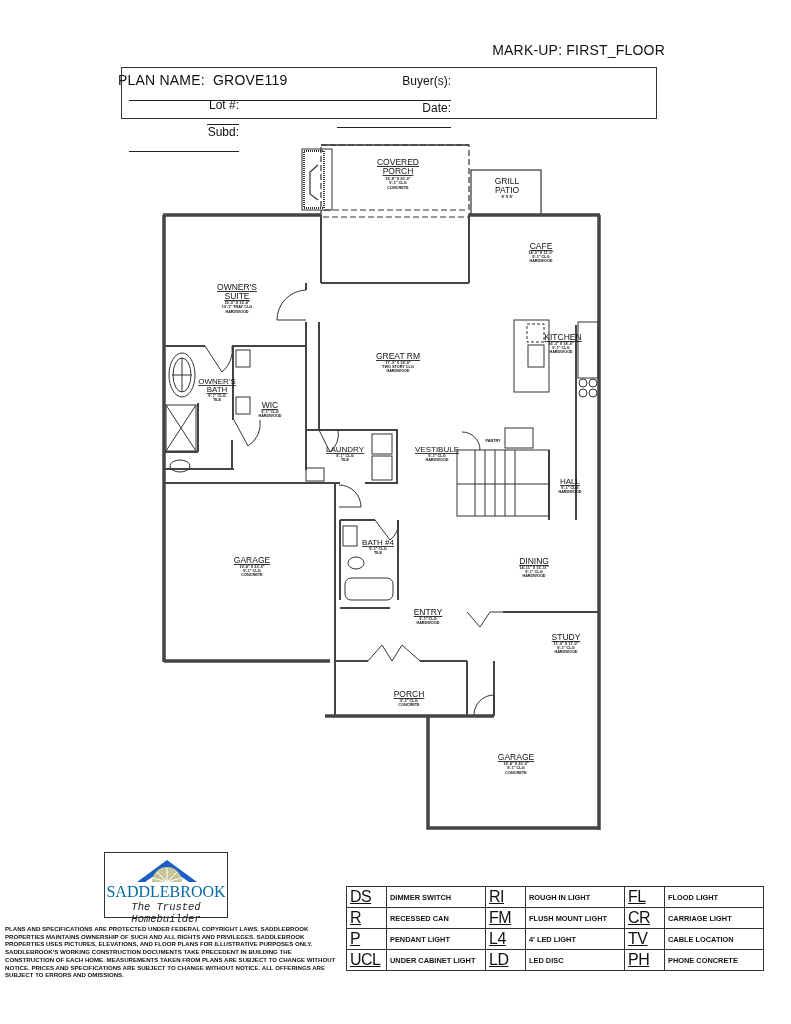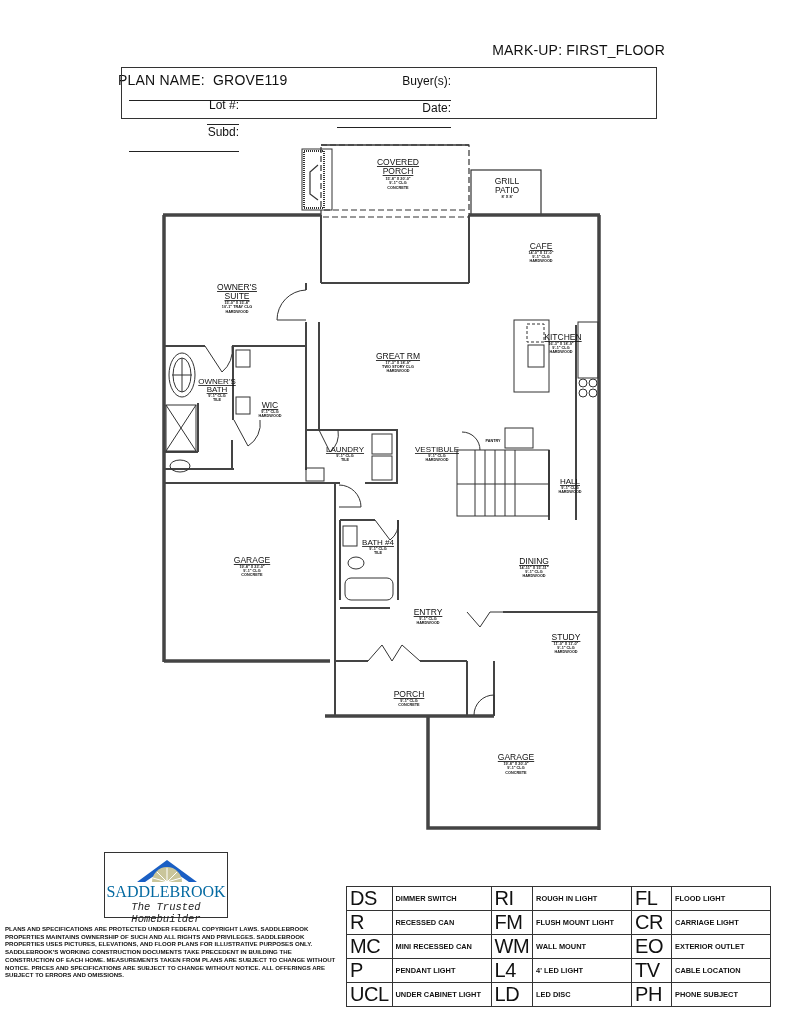--- a/index.html
+++ b/index.html
@@ -10,21 +10,21 @@
   .form-box { position:absolute; left:121px; top:67px; width:536px; height:52px; border:1.5px solid #333; box-sizing:border-box; font-size:12px; }
   .form-row { position:absolute; left:7px; display:flex; align-items:flex-end;flex-direction:column; }
   .uline { display:inline-block; border-bottom:1px solid #222; height:12px; }
   .plan { position:absolute; left:0; top:0; width:791px; height:850px; }
   .logo-box { position:absolute; left:104px; top:852px; width:124px; height:66px; border:1.5px solid #333; box-sizing:border-box; text-align:center; }
   .logo-name { position:absolute; left:0; right:0; top:30px; font-family:"Liberation Serif", serif; font-size:16px; letter-spacing:0px; color:#0369a1; }
   .logo-tag { position:absolute; left:0; right:0; top:48px; font-family:Liberation Mono, monospace; font-style:italic; font-size:10.5px; color:#222; }
   .disclaimer { position:absolute; left:5px; top:925px; width:335px; font-size:6.1px; line-height:7.7px; font-weight:bold; color:#111; text-transform:uppercase; }
   .legend { position:absolute; left:346px; top:886px; border-collapse:collapse; }
   .legend td { border:1px solid #333; height:20px; padding:0 3px; }
-  .legend .abbr { font-size:20px; width:33px; letter-spacing:-0.5px; }
+  .legend .abbr { font-size:16px; width:33px; letter-spacing:-0.5px;text-decoration:underline; }
   .legend .desc { font-size:7.4px; font-weight:bold; }
   .legend .d1 { width:92px; }
   .legend .d2 { width:92px; }
   .legend .d3 { width:92px; }
 </style>
 </head>
 <body>
 
 <div class="hdr hdr-left">
   <span>PLAN NAME:</span>&nbsp;
@@ -319,37 +319,29 @@
   </tr>
   <tr>
     <td class="abbr">R</td>
     <td class="desc">RECESSED CAN</td>
     <td class="abbr">FM</td>
     <td class="desc">FLUSH MOUNT LIGHT</td>
     <td class="abbr">CR</td>
     <td class="desc">CARRIAGE LIGHT</td>
   </tr>
   <tr>
-    <td class="abbr">MC</td>
-    <td class="desc">MINI RECESSED CAN</td>
-    <td class="abbr">WM</td>
-    <td class="desc">WALL MOUNT</td>
-    <td class="abbr">EO</td>
-    <td class="desc">EXTERIOR OUTLET</td>
-  </tr>
-  <tr>
     <td class="abbr">P</td>
     <td class="desc">PENDANT LIGHT</td>
     <td class="abbr">L4</td>
     <td class="desc">4' LED LIGHT</td>
     <td class="abbr">TV</td>
     <td class="desc">CABLE LOCATION</td>
   </tr>
   <tr>
     <td class="abbr">UCL</td>
     <td class="desc">UNDER CABINET LIGHT</td>
     <td class="abbr">LD</td>
     <td class="desc">LED DISC</td>
     <td class="abbr">PH</td>
-    <td class="desc">PHONE SUBJECT</td>
+    <td class="desc">PHONE CONCRETE</td>
   </tr>
 </tbody>
   </table>
 
 </body></html>

